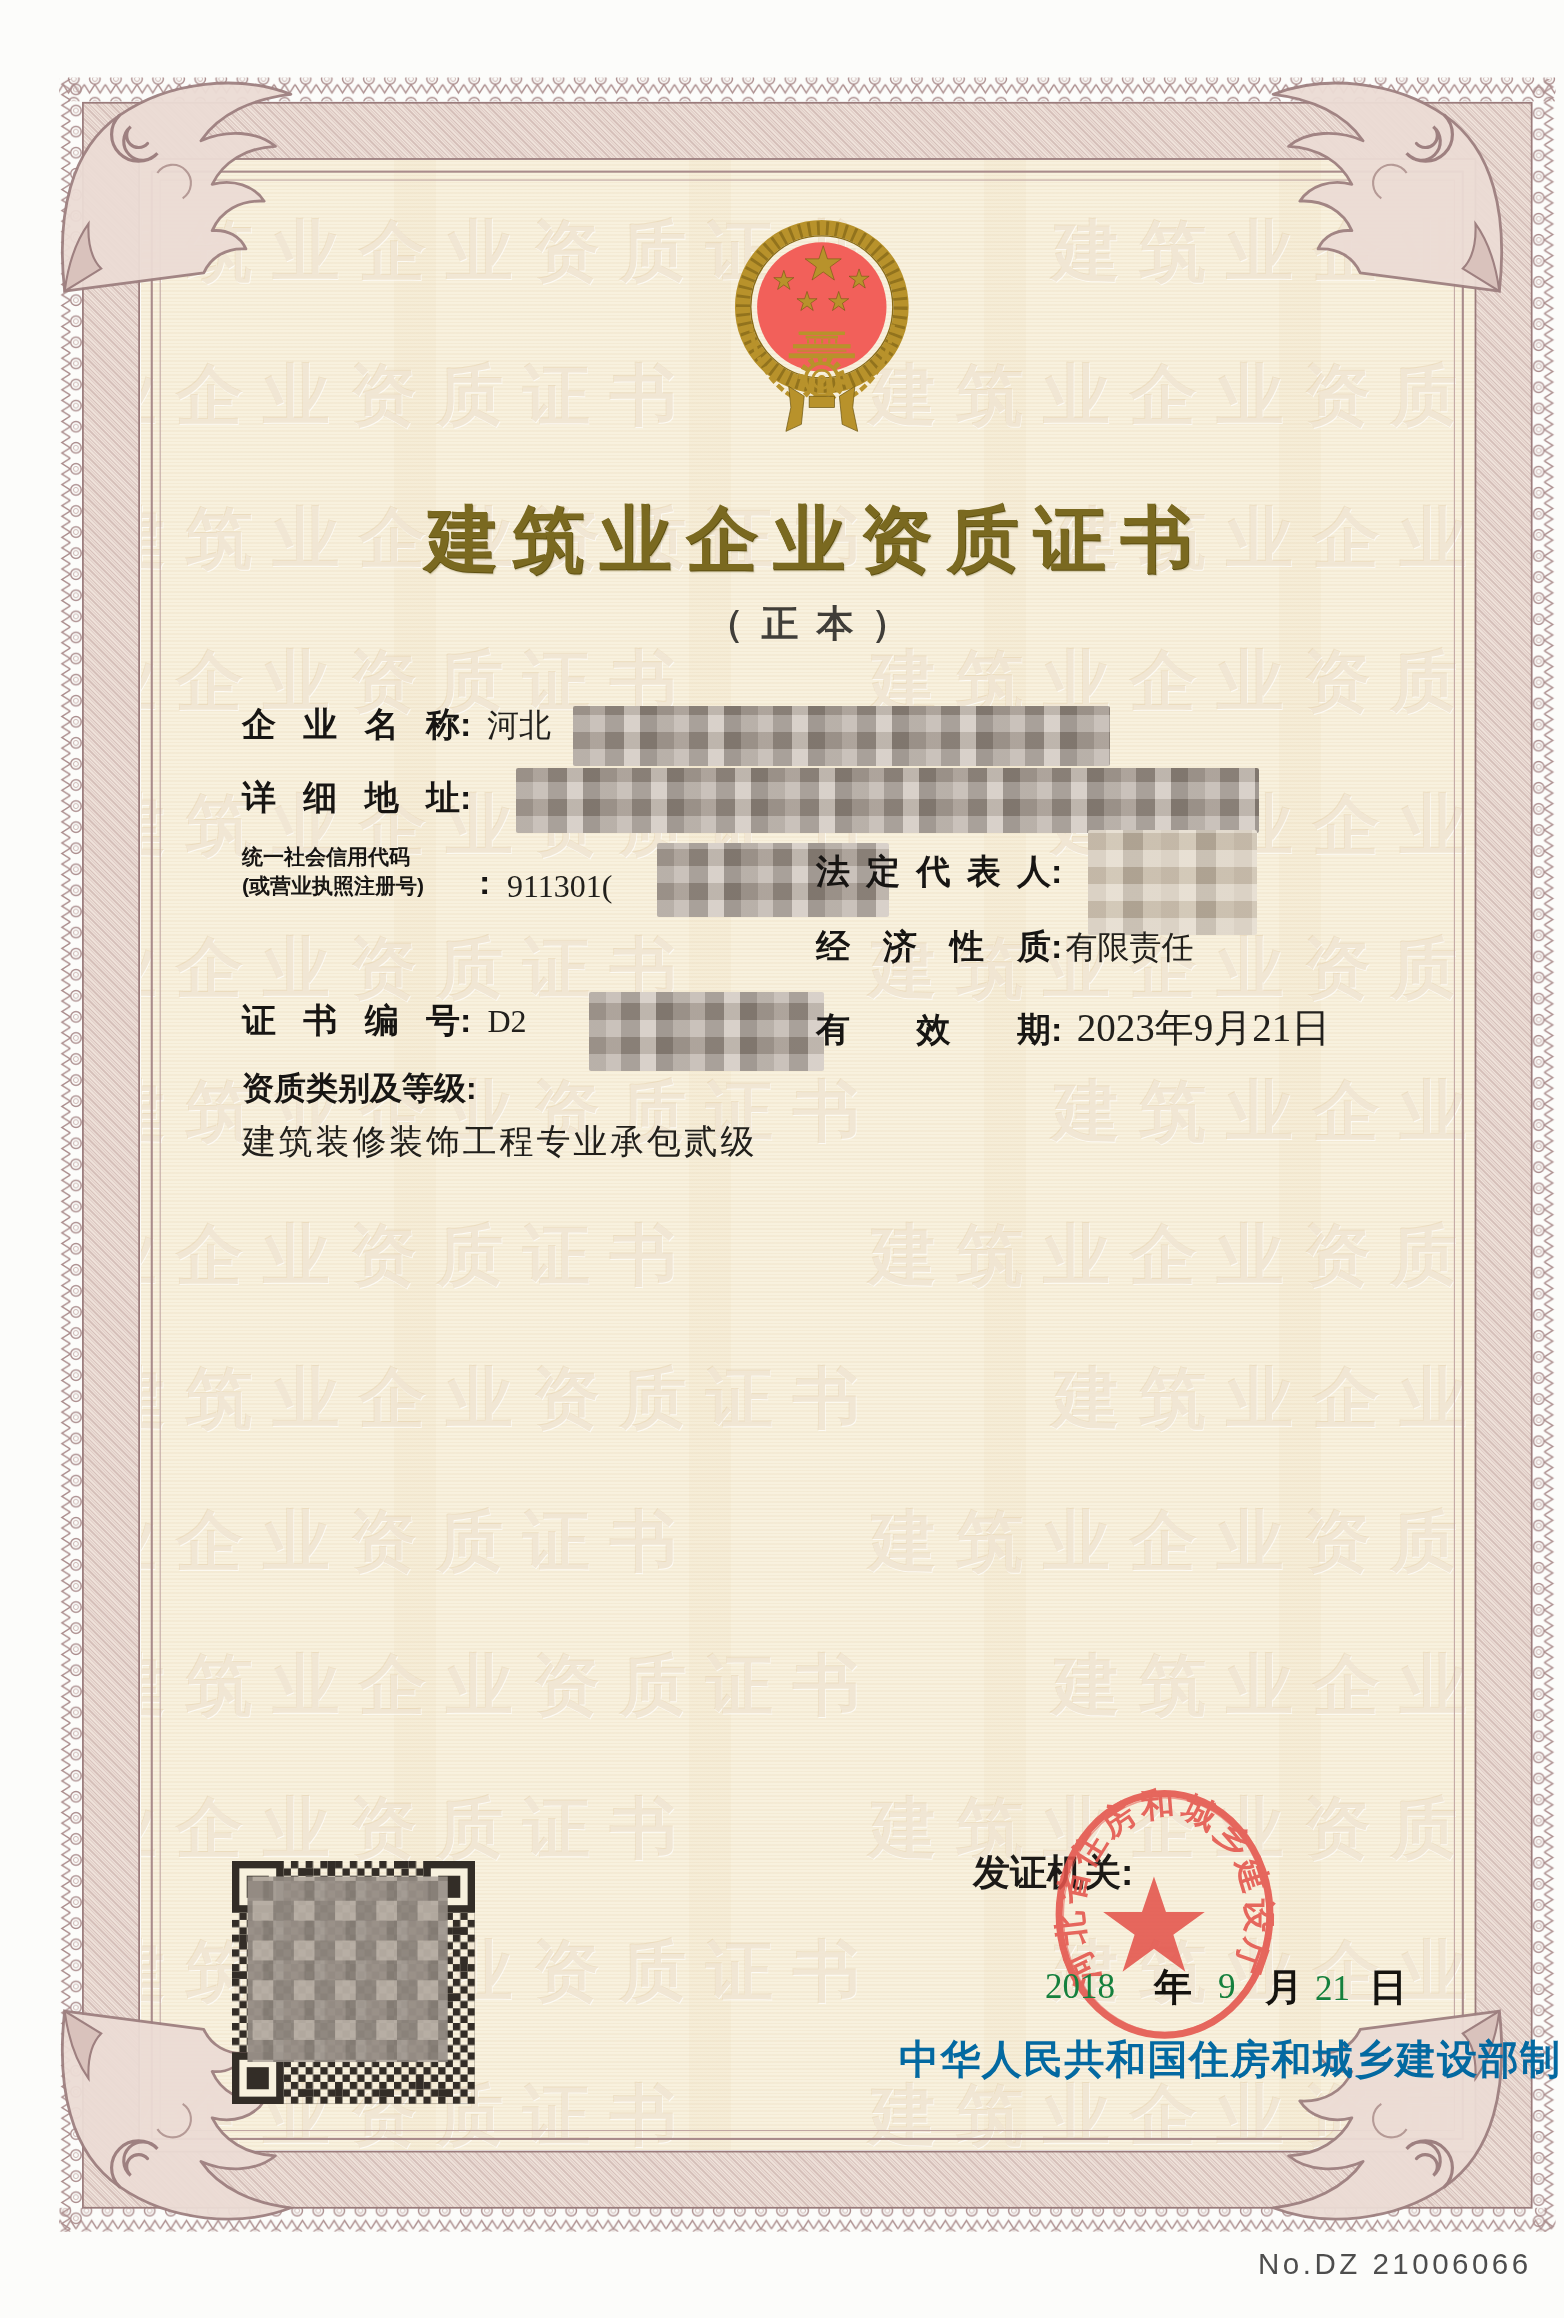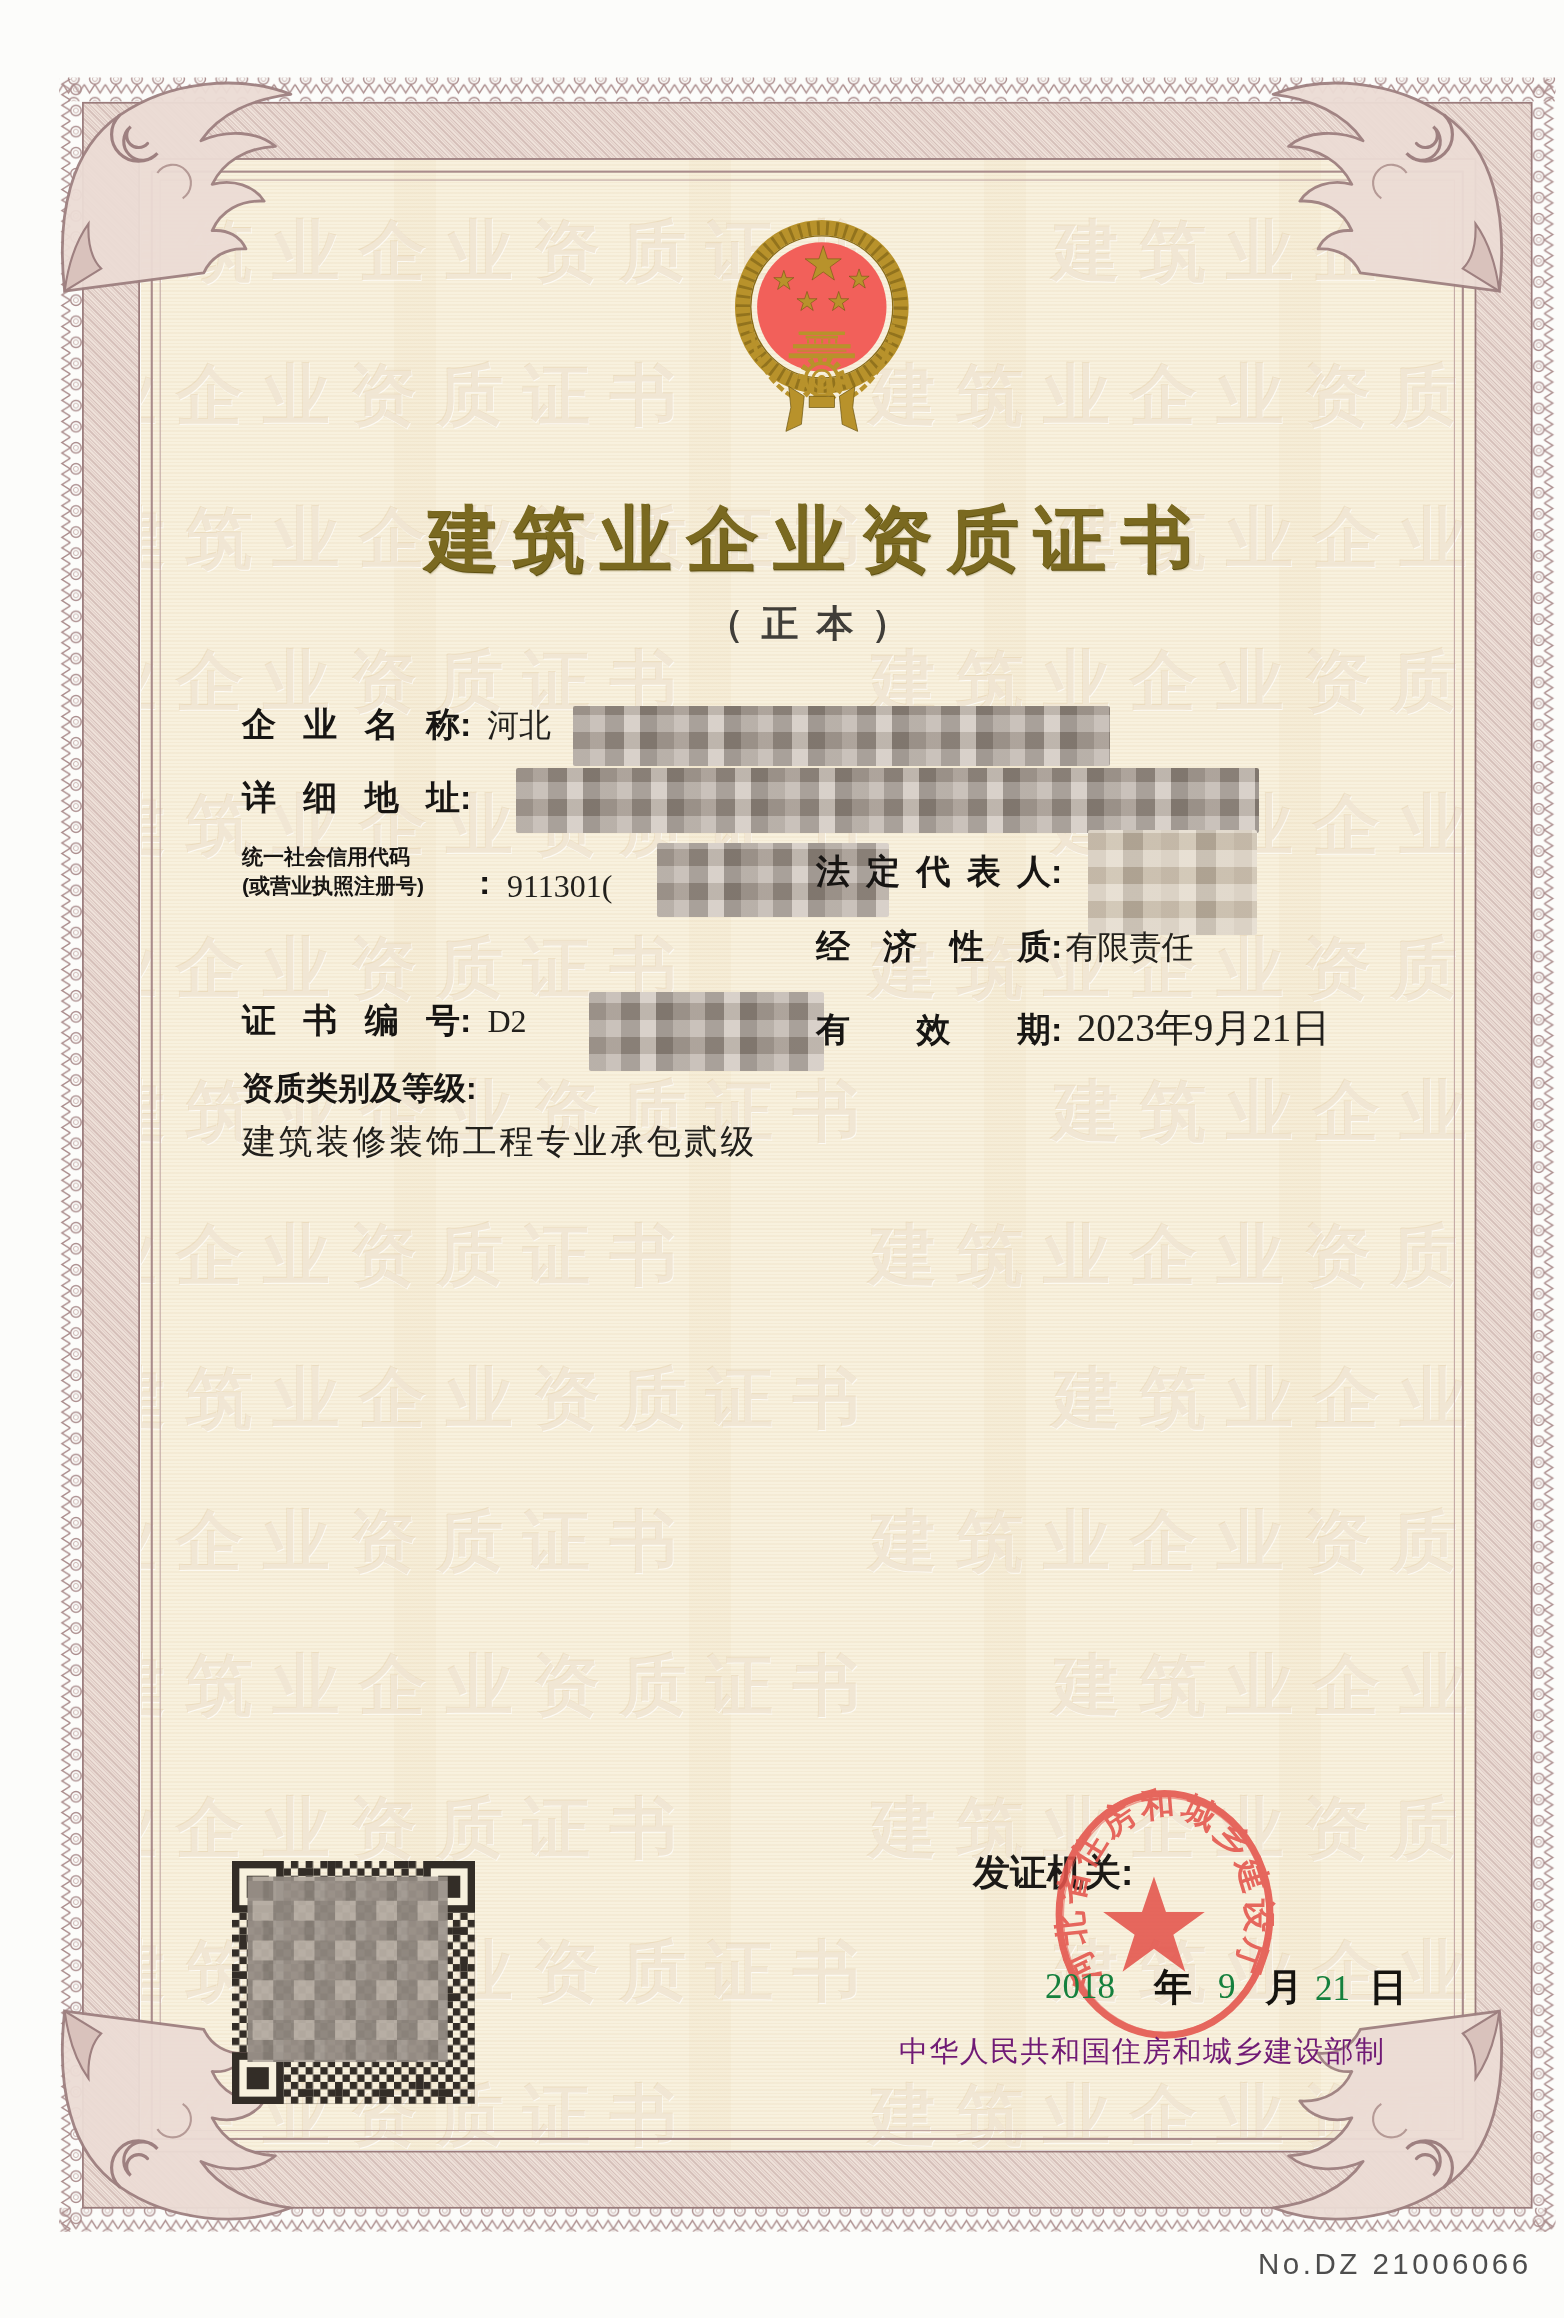--- a/index.html
+++ b/index.html
@@ -45,21 +45,21 @@
     background:
       repeating-linear-gradient(0deg, rgba(255,255,255,.20) 0 17px, rgba(40,35,30,.10) 17px 34px),
       repeating-linear-gradient(90deg, #a79d94 0 17px, #bdb3aa 17px 32px, #948a81 32px 51px, #cfc6bd 51px 67px, #8a8077 67px 84px);}
   .blur-light{background:
       repeating-linear-gradient(0deg, rgba(255,255,255,.25) 0 17px, rgba(60,50,40,.08) 17px 34px),
       repeating-linear-gradient(90deg, #cfc3b2 0 18px, #e0d6c5 18px 35px, #b8ac9b 35px 55px, #d8cdbc 55px 73px);}
 
   .issuer-lbl{font-weight:700;font-size:37px;color:#1c1a17;}
   .date-num{font-family:"Liberation Serif","DejaVu Serif",serif;font-size:35px;color:#15803d;}
   .date-cn{font-weight:700;font-size:38px;color:#15130f;}
-  .made-by{font-weight:400;font-size:29px;letter-spacing:1.4px;color:#701a75;}
+  .made-by{font-weight:700;font-size:40px;letter-spacing:1.4px;color:#0369a1;}
 
   .footer-query{left:90px;top:2254px;font-size:24.6px;color:#6e6e6e;}
   .footer-query .url{font-family:"Liberation Serif","DejaVu Serif",serif;color:#5a5a5a;}
   .footer-serial{left:1258px;top:2247px;font-size:29.5px;letter-spacing:3.5px;color:#4d4d4d;}
 </style>
 </head>
 <body>
 
 <div class="page">
 

